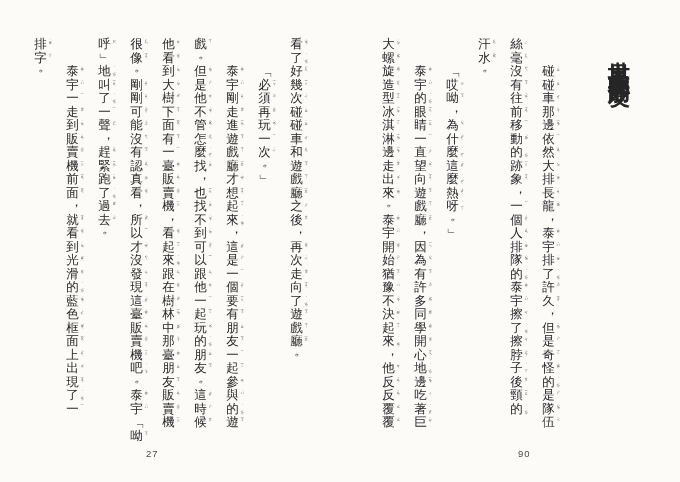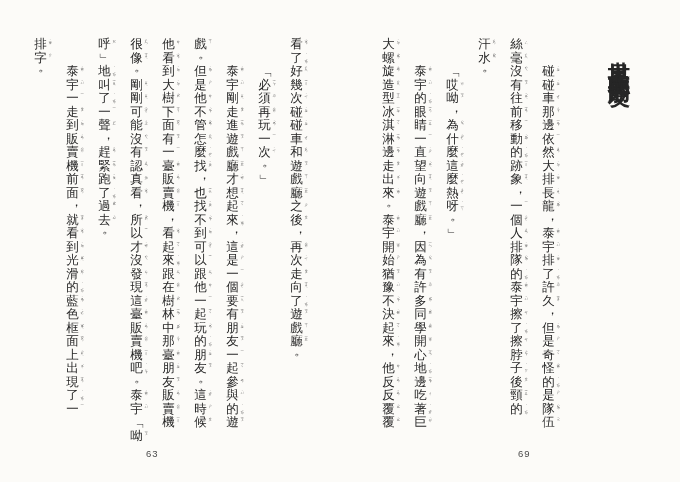--- a/index.html
+++ b/index.html
@@ -1333,17 +1333,17 @@
         <div class="cell">
           <span class="ch">字</span>
           <span class="zy">ㄗˋ</span>
         </div>
         <div class="cell">
           <span class="ch punct">。</span>
         </div>
       </div>
     </div>
 
-  <div class="page-number right">69</div>
+  <div class="page-number right">90</div>
 
-  <div class="page-number left">63</div>
+  <div class="page-number left">27</div>
 
 </div>
 
 </body></html>

